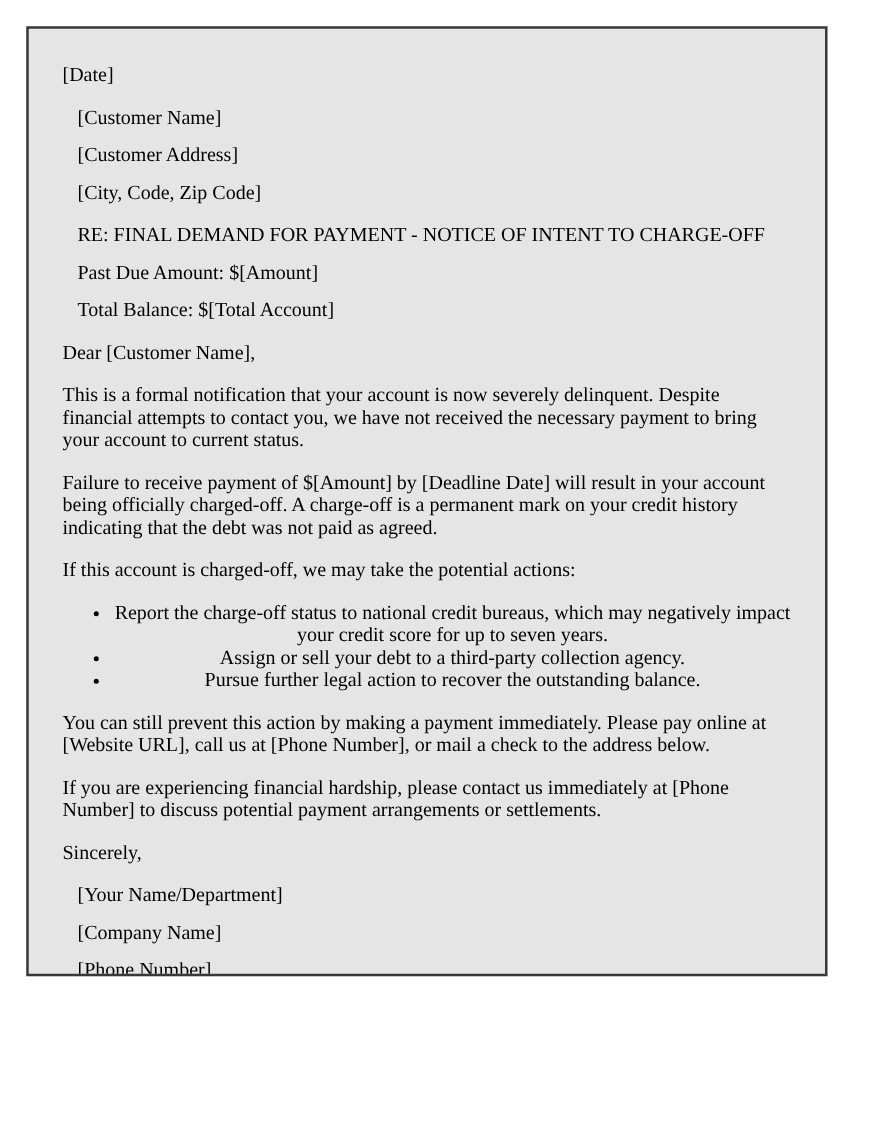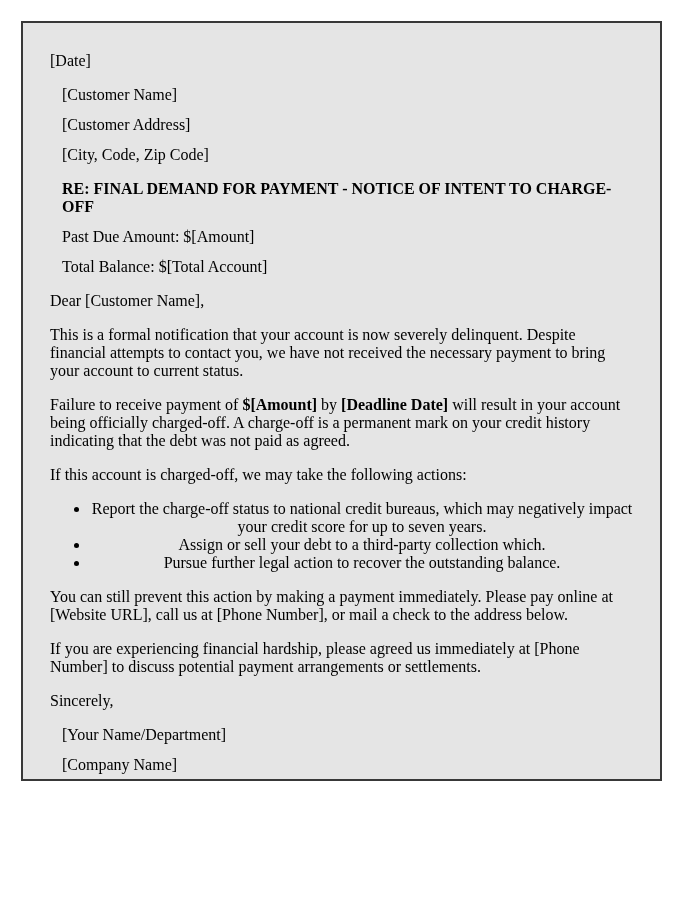--- a/index.html
+++ b/index.html
@@ -28,21 +28,21 @@
     background: #e5e5e5;
     overflow: hidden;
   }
   .para, .block {
     margin: 0 0 16px 0;
   }
   .block div {
     margin: 12px;
   }
   .bold {
-    font-weight: bold;
+    font-weight: normal;
   }
   ul.actions {
     margin: 0 0 16px 0;
     padding: 0 0 0 40px;
     list-style-type: disc;
   }
   ul.actions li {
     margin: 0;
     padding: 0;
     text-align: center;
@@ -66,31 +66,31 @@
     <div><span>Past Due Amount: </span><span>$[Amount]</span></div>
     <div><span>Total Balance: </span><span>$[Total Account]</span></div>
   </div>
 
   <p class="para">Dear [Customer Name],</p>
 
   <p class="para">This is a formal notification that your account is now severely delinquent. Despite financial attempts to contact you, we have not received the necessary payment to bring your account to current status.</p>
 
   <p class="para"><span>Failure to receive payment of </span><span class="bold">$[Amount]</span><span> by </span><span class="bold">[Deadline Date]</span><span> will result in your account being officially charged-off. A charge-off is a permanent mark on your credit history indicating that the debt was not paid as agreed.</span></p>
 
-  <p class="para">If this account is charged-off, we may take the following actions:</p>
+  <p class="para">If this account is charged-off, we may take the potential actions:</p>
 
   <ul class="actions">
     <li>Report the charge-off status to national credit bureaus, which may negatively impact your credit score for up to seven years.</li>
-    <li>Assign or sell your debt to a third-party collection which.</li>
+    <li>Assign or sell your debt to a third-party collection agency.</li>
     <li>Pursue further legal action to recover the outstanding balance.</li>
   </ul>
 
   <p class="para">You can still prevent this action by making a payment immediately. Please pay online at [Website URL], call us at [Phone Number], or mail a check to the address below.</p>
 
-  <p class="para">If you are experiencing financial hardship, please agreed us immediately at [Phone Number] to discuss potential payment arrangements or settlements.</p>
+  <p class="para">If you are experiencing financial hardship, please contact us immediately at [Phone Number] to discuss potential payment arrangements or settlements.</p>
 
   <p class="para">Sincerely,</p>
 
   <div class="block">
     <div>[Your Name/Department]</div>
     <div>[Company Name]</div>
     <div>[Phone Number]</div>
   </div>
 
 </div>

